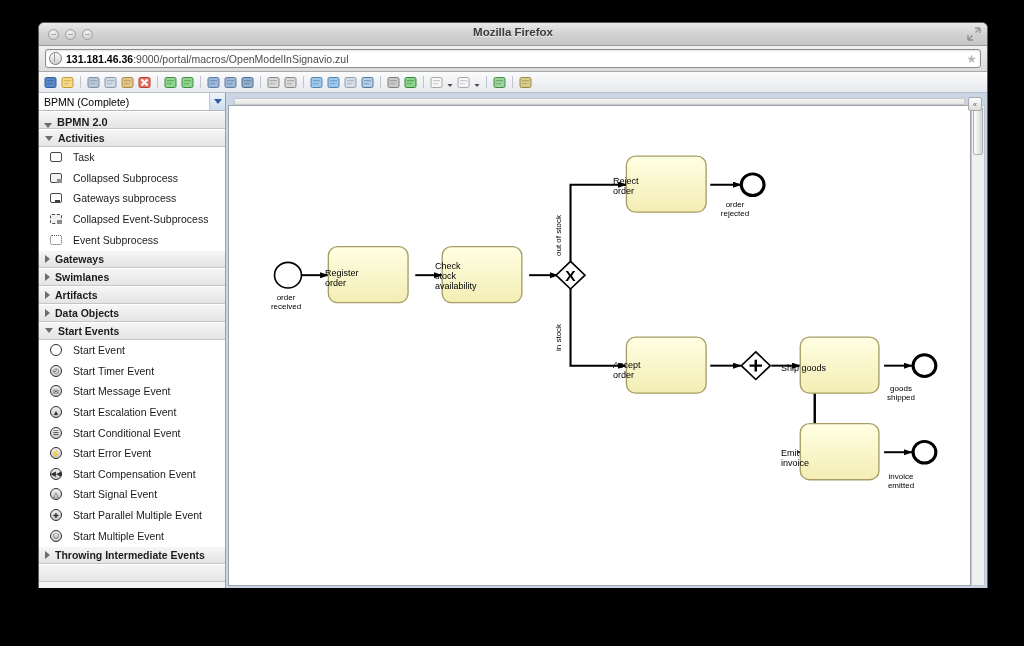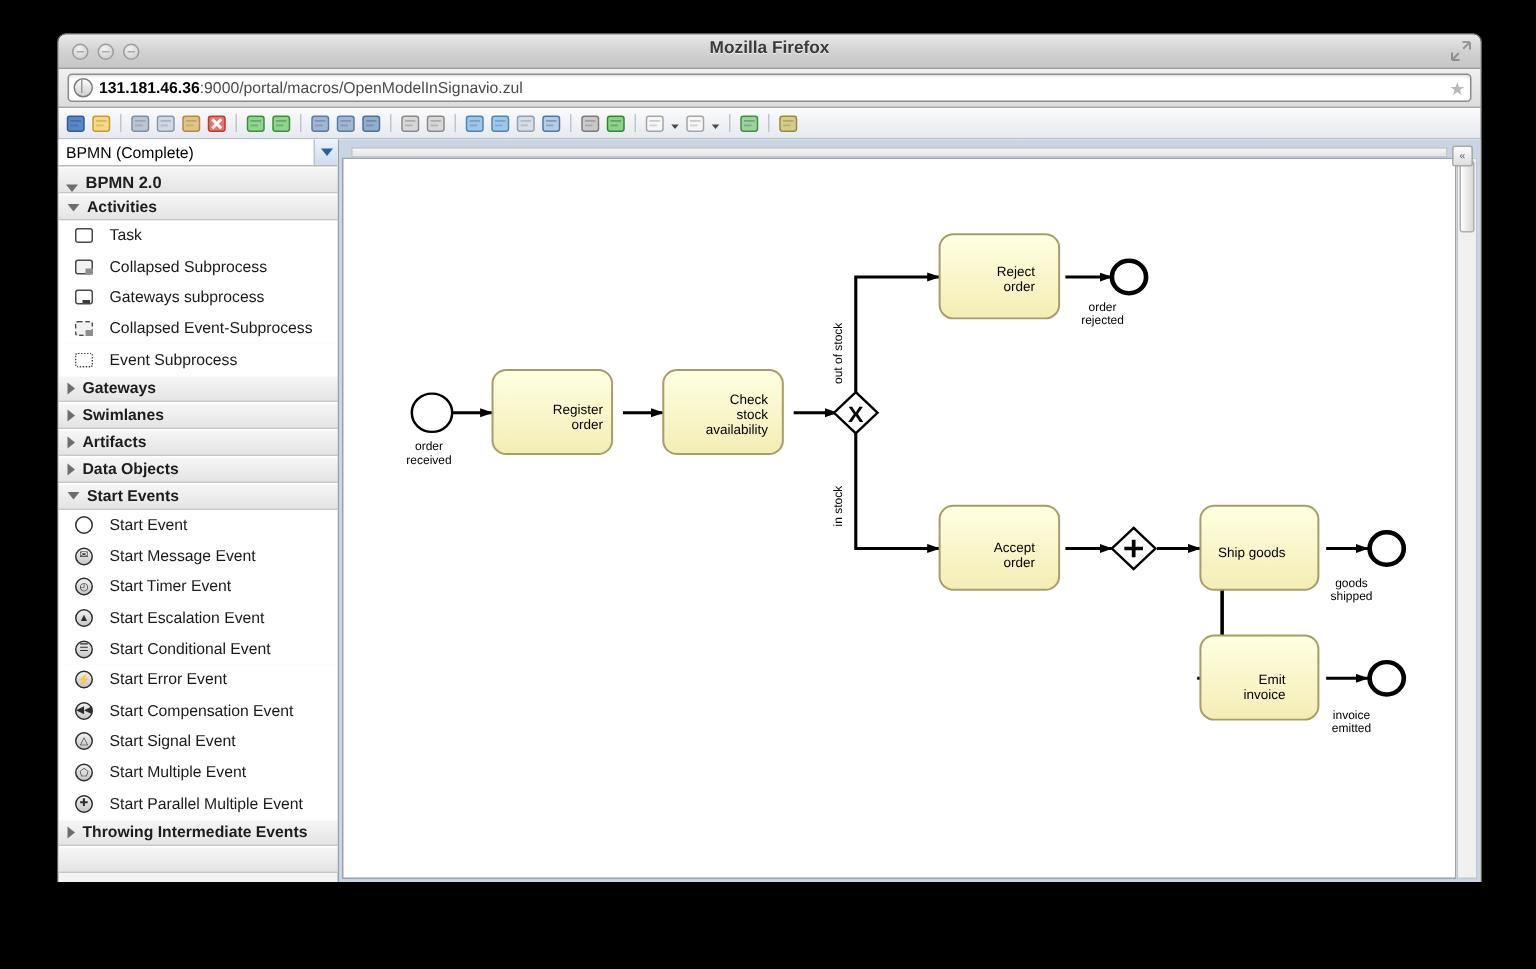--- a/index.html
+++ b/index.html
@@ -123,21 +123,21 @@
     position:absolute;left:2px;top:12px;right:16px;bottom:6px;
     background:#fff;border:1px solid #9aa3ae;overflow:hidden;
   }
   #vscroll{position:absolute;right:2px;top:12px;bottom:6px;width:12px;
            background:#f0f0f0;border:1px solid #c0c6cd;}
   #vthumb{position:absolute;left:1px;right:1px;top:1px;height:46px;
           background:linear-gradient(to right,#fdfdfd,#d8d8d8);border:1px solid #b0b0b0;border-radius:2px;}
 
   #diagram{position:absolute;left:0;top:0;width:100%;height:100%;}
   .nodetext{
-    position:absolute;font-size:9px;color:#000;text-align:right;line-height:1.12;
+    position:absolute;font-size:9px;color:#000;text-align:left;line-height:1.12;
     pointer-events:none;white-space:pre;
   }
   .lbl{position:absolute;font-size:8px;color:#000;text-align:center;line-height:1.1;white-space:pre;}
   .vlbl{position:absolute;font-size:8px;color:#000;white-space:nowrap;
         transform-origin:0 0;transform:rotate(-90deg);}
 
   #blackmask-bottom{position:absolute;left:0;top:588px;width:1024px;height:58px;background:#000;}
 </style>
 </head>
 <body>
@@ -373,34 +373,34 @@
           </div>
           <div class="shape-item">
             <span class="shape-ico">
               <span class="i-circ" style="display: block; position: relative;"></span>
             </span>
             <span>Start Event</span>
           </div>
           <div class="shape-item">
             <span class="shape-ico">
               <span class="i-circ fill" style="display: block; position: relative;"></span>
+              <span class="i-glyph">◴</span>
+            </span>
+            <span>Start Timer Event</span>
+          </div>
+          <div class="shape-item">
+            <span class="shape-ico">
+              <span class="i-circ fill" style="display: block; position: relative;"></span>
               <span class="i-glyph">✉</span>
             </span>
             <span>Start Message Event</span>
           </div>
           <div class="shape-item">
             <span class="shape-ico">
               <span class="i-circ fill" style="display: block; position: relative;"></span>
-              <span class="i-glyph">◴</span>
-            </span>
-            <span>Start Timer Event</span>
-          </div>
-          <div class="shape-item">
-            <span class="shape-ico">
-              <span class="i-circ fill" style="display: block; position: relative;"></span>
               <span class="i-glyph">▲</span>
             </span>
             <span>Start Escalation Event</span>
           </div>
           <div class="shape-item">
             <span class="shape-ico">
               <span class="i-circ fill" style="display: block; position: relative;"></span>
               <span class="i-glyph">☰</span>
             </span>
             <span>Start Conditional Event</span>
@@ -422,30 +422,30 @@
           <div class="shape-item">
             <span class="shape-ico">
               <span class="i-circ fill" style="display: block; position: relative;"></span>
               <span class="i-glyph">△</span>
             </span>
             <span>Start Signal Event</span>
           </div>
           <div class="shape-item">
             <span class="shape-ico">
               <span class="i-circ fill" style="display: block; position: relative;"></span>
+              <span class="i-glyph">✚</span>
+            </span>
+            <span>Start Parallel Multiple Event</span>
+          </div>
+          <div class="shape-item">
+            <span class="shape-ico">
+              <span class="i-circ fill" style="display: block; position: relative;"></span>
               <span class="i-glyph">⬠</span>
             </span>
             <span>Start Multiple Event</span>
-          </div>
-          <div class="shape-item">
-            <span class="shape-ico">
-              <span class="i-circ fill" style="display: block; position: relative;"></span>
-              <span class="i-glyph">✚</span>
-            </span>
-            <span>Start Parallel Multiple Event</span>
           </div>
           <div class="grp">
             <span class="tri closed"></span>
             <span>Throwing Intermediate Events</span>
           </div>
           <div class="grp"></div>
         </div>
     </div>
 
     <div id="canvaswrap">

